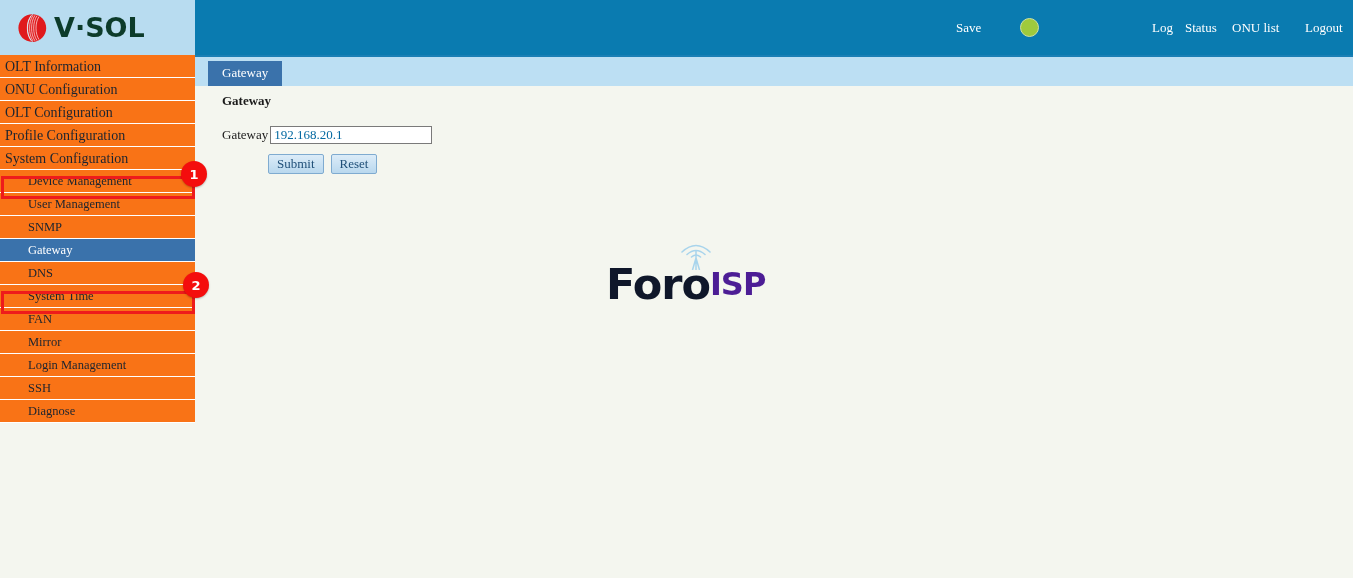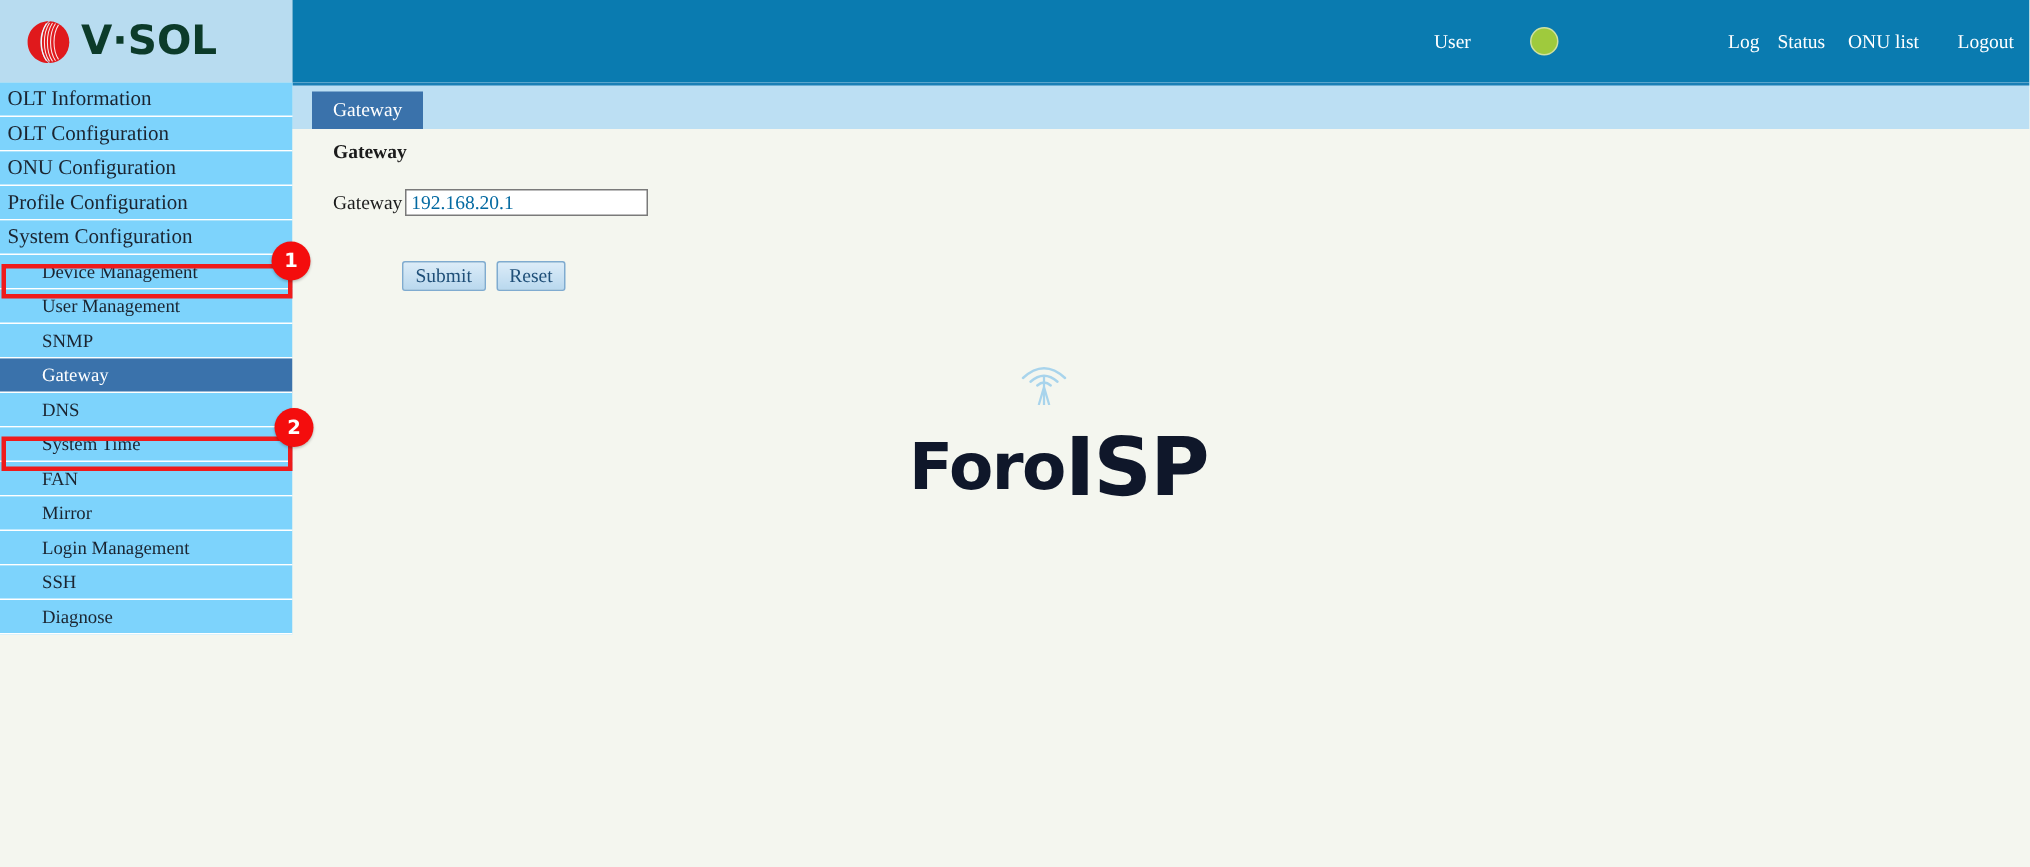--- a/index.html
+++ b/index.html
@@ -88,21 +88,21 @@
 
   
   .sidebar {
     position: absolute; left: 0; top: 55px;
     width: 195px;
   }
   .menu-item {
     position: relative;
     height: 23px;
     line-height: 23px;
-    background: #7dd3fc;
+    background: #f97316;
     border-bottom: 1px solid #ffffff;
     font-size: 14px;
     color: #1b2430;
     padding-left: 5px;
     cursor: pointer;
     white-space: nowrap;
     overflow: hidden;
   }
   .menu-item.sub {
     padding-left: 28px;
@@ -181,21 +181,20 @@
   .btn {
     font-family: "Liberation Serif", serif;
     font-size: 13px;
     color: #1f4f78;
     background: linear-gradient(#dcecf8, #b9d8ee);
     border: 1px solid #7fabd0;
     border-radius: 2px;
     padding: 1px 8px 2px 8px;
     cursor: pointer;
     line-height: 15px;
-    margin-top: 20px;
   }
 
   
   .watermark {
     position: absolute;
     left: 411px; top: 176px;
     display: flex;
     align-items: flex-end;
     user-select: none;
     pointer-events: none;
@@ -204,25 +203,24 @@
     font-family: "DejaVu Sans", sans-serif;
     font-weight: bold;
     font-size: 43px;
     color: #0f172a;
     line-height: 44px;
     letter-spacing: -1px;
   }
   .wm-isp {
     font-family: "DejaVu Sans", sans-serif;
     font-weight: bold;
-    font-size: 54px;
-    color: #0f172a;
+    font-size: 32px;
+    color: #4c1d95;
     line-height: 44px;
     letter-spacing: -1px;
-    margin-top: 28px;
   }
   .wm-tower {
     position: absolute;
     left: 68px; top: -22px;
     width: 44px; height: 30px;
   }
 </style>
 </head>
 <body>
 
@@ -239,36 +237,36 @@
           <path d="M19.0 3.3 C16.6 6.9 15.6 11.3 15.6 16.1 C15.6 20.9 16.6 25.3 19.0 28.9"></path>
           <path d="M21.0 3.7 C18.7 7.2 17.7 11.4 17.7 16.1 C17.7 20.8 18.7 25.0 21.0 28.5"></path>
           <path d="M23.0 4.6 C20.9 7.9 20.0 11.8 20.0 16.1 C20.0 20.4 20.9 24.3 23.0 27.6"></path>
         </g>
       </svg>
       <span class="logo-text">V·SOL</span>
     </div>
   </div>
 
   <div class="header-bar">
-    <span class="hdr-item hdr-save">User</span>
+    <span class="hdr-item hdr-save">Save</span>
     <span class="status-dot"></span>
     <span class="hdr-item hdr-log">Log</span>
     <span class="hdr-item hdr-status">Status</span>
     <span class="hdr-item hdr-onulist">ONU list</span>
     <span class="hdr-item hdr-logout">Logout</span>
   </div>
 
   <div class="tabstrip">
     <div class="tab">Gateway</div>
   </div>
 
   <div class="sidebar">
     <div class="menu-item">OLT Information</div>
+    <div class="menu-item">ONU Configuration</div>
     <div class="menu-item">OLT Configuration</div>
-    <div class="menu-item">ONU Configuration</div>
     <div class="menu-item">Profile Configuration</div>
     <div class="menu-item">System Configuration</div>
     <div class="menu-item sub">Device Management</div>
     <div class="menu-item sub">User Management</div>
     <div class="menu-item sub">SNMP</div>
     <div class="menu-item sub selected">Gateway</div>
     <div class="menu-item sub">DNS</div>
     <div class="menu-item sub">System Time</div>
     <div class="menu-item sub">FAN</div>
     <div class="menu-item sub">Mirror</div>

